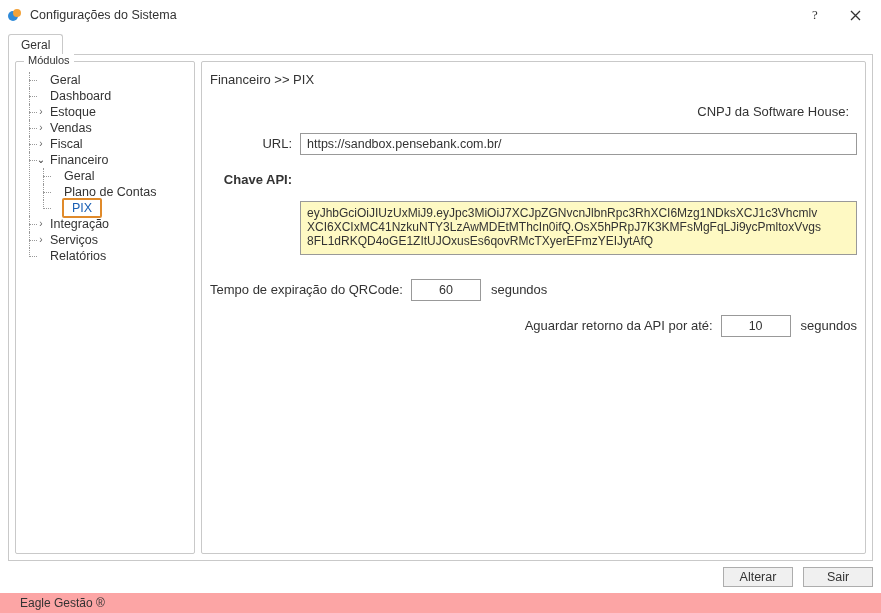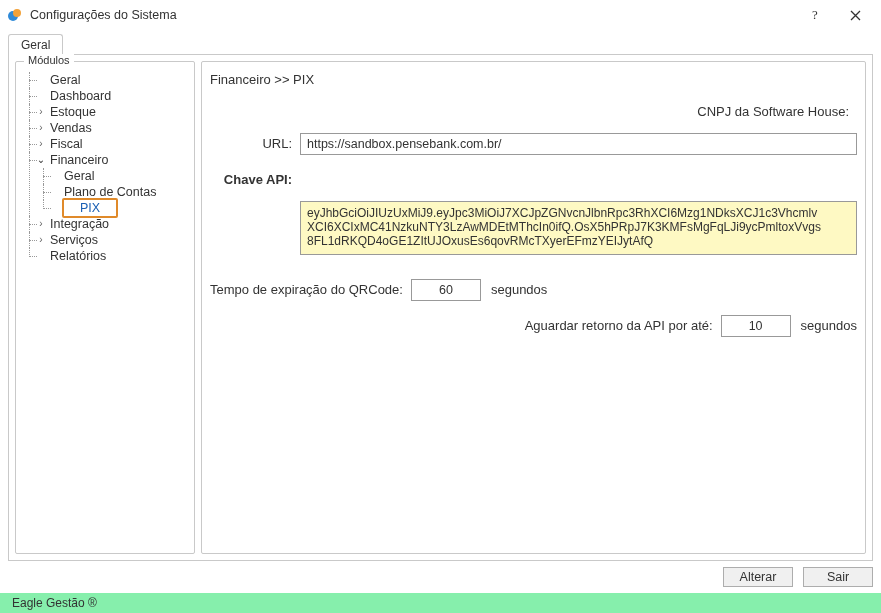--- a/index.html
+++ b/index.html
@@ -20,33 +20,33 @@
   .tree { font-size:12.5px; line-height:16px; user-select:none; }
   .tree ul { list-style:none; margin:0; padding:0 0 0 0; }
   .tree > ul { padding-left:2px; }
   .tree li { position:relative; padding-left:14px; }
   .tree li::before { content:""; position:absolute; top:0; left:5px; border-left:1px dotted #999; height:100%; }
   .tree li:last-child::before { height:9px; }
   .tree li::after { content:""; position:absolute; top:8px; left:5px; border-top:1px dotted #999; width:8px; }
   .tree .row { display:flex; align-items:center; gap:2px; height:16px; }
   .tree .expander { width:10px; height:10px; font-size:10px; color:#666; display:inline-flex; align-items:center; justify-content:center; margin-left:-2px; }
   .tree .label { padding:0 2px; white-space:nowrap; }
-  .tree .selected .label { border:2px solid #e08a2a; border-radius:2px; background:#fff; color:#1a5fb4; padding:0 16px; }
+  .tree .selected .label { border:2px solid #e08a2a; border-radius:2px; background:#fff; color:#1a5fb4; padding:0 8px; }
   .main { flex:1; display:flex; flex-direction:column; }
   .breadcrumb { font-size:13px; color:#333; padding:0 0 10px 2px; }
   .form-area { flex:1; padding:4px 2px 2px 2px; }
   .frow { display:flex; align-items:flex-start; margin-bottom:14px; }
   .flabel { text-align:right; padding-right:8px; font-size:13px; color:#333; padding-top:3px; white-space:nowrap; }
   .finput { border:1px solid #999; font-size:12.5px; padding:3px 6px; background:#fff; color:#333; font-family:inherit; }
   .finput.center { text-align:center; }
   .ftext { border:1px solid #999; font-size:12px; padding:4px 6px; background:#fef9c3; color:#333; font-family:inherit; resize:none; line-height:14px; word-break:break-all;margin-top:32px; }
   .suffix { font-size:13px; color:#333; padding-left:10px; padding-top:3px; }
   .buttons { display:flex; justify-content:flex-end; gap:10px; padding:6px 0 2px 0; }
   .btn { min-width:70px; height:20px; border:1px solid #adadad; background:#f0f0f0; font-size:12.5px; color:#333; cursor:pointer; }
-  .statusbar { height:20px; display:flex; align-items:center; padding:0 12px; font-size:12px; color:#333; background:#86efac; }
+  .statusbar { height:20px; display:flex; align-items:center; padding:0 20px; font-size:12px; color:#333; background:#fca5a5; }
 </style>
 </head>
 <body>
 
 <div class="window">
   <div class="titlebar">
     <span class="app-icon">
       <svg width="16" height="16" viewBox="0 0 16 16">
           <circle cx="6" cy="9" r="5" fill="#2f8ad8"></circle>
           <circle cx="10" cy="6" r="4" fill="#f2a23a"></circle>

